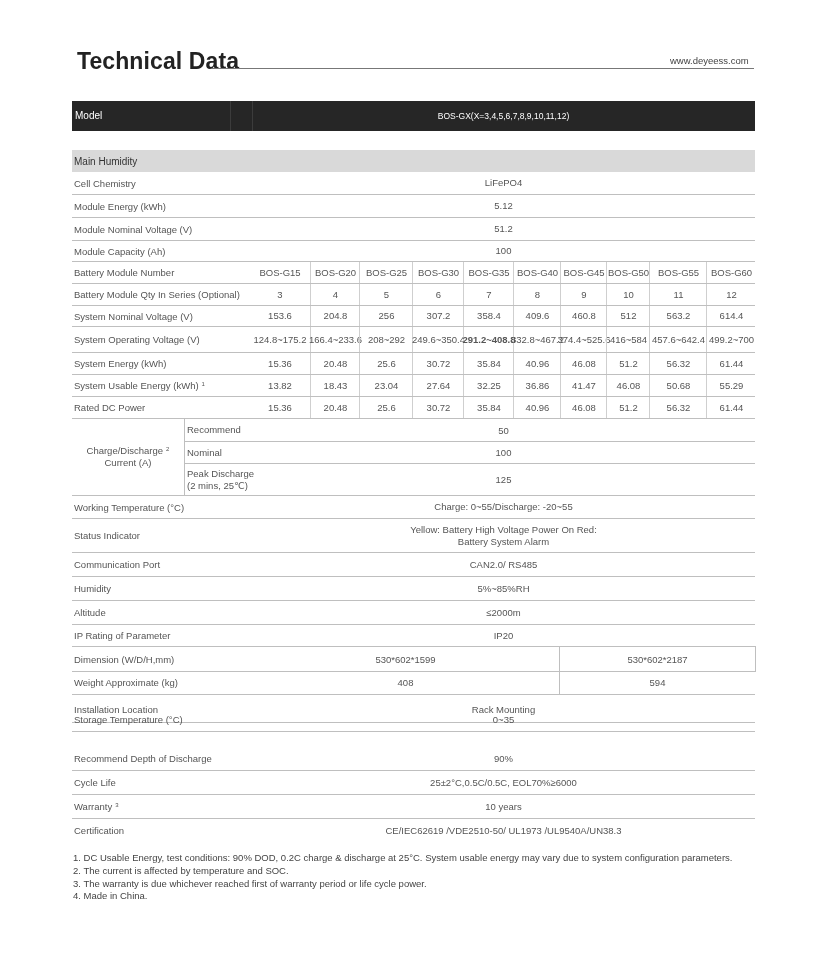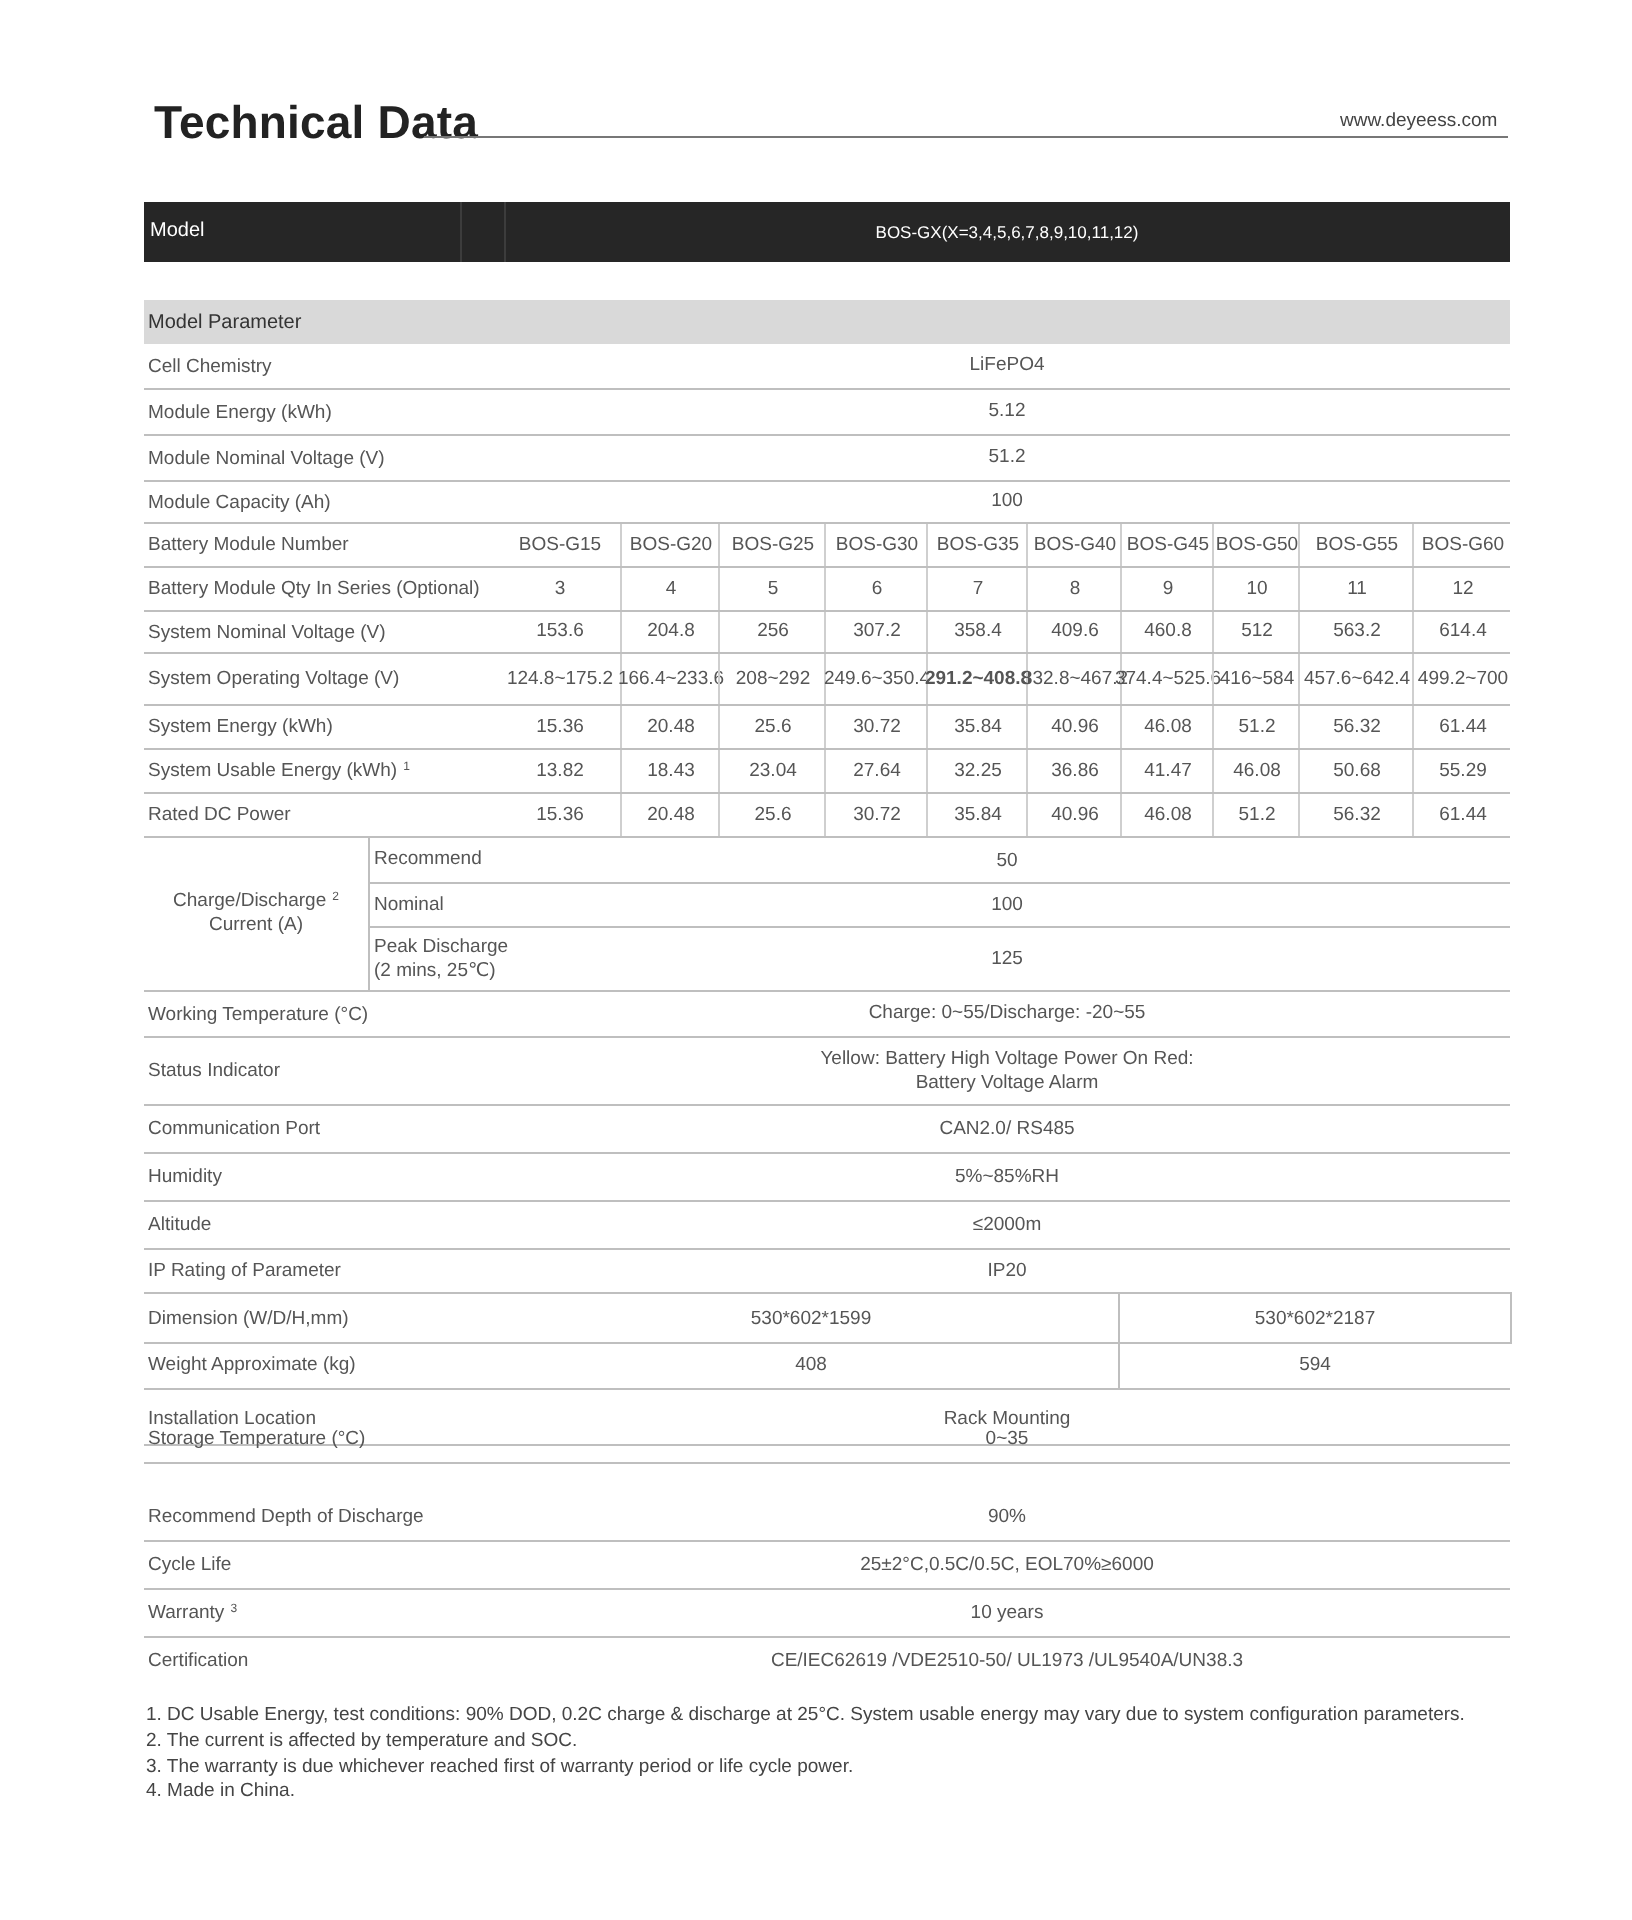--- a/index.html
+++ b/index.html
@@ -50,21 +50,21 @@
 <div class="hdr-url">www.deyeess.com</div>
 
 <div class="model-bar">
   <span class="lbl">Model</span>
   <span class="sep1"></span>
   <span class="sep2"></span>
   <span class="val">BOS-GX(X=3,4,5,6,7,8,9,10,11,12)</span>
 </div>
 
 <div class="main-param">
-  <span class="lbl">Model Parameter</span>
+  <span class="lbl">Main Humidity</span>
 </div>
 
 <div class="row" style="top:172px;height:22px;">
   <span class="lbl">Cell Chemistry</span>
   <span class="val">LiFePO4</span>
 </div>
 <div class="row" style="top:195px;height:22px;">
   <span class="lbl">Module Energy (kWh)</span>
   <span class="val">5.12</span>
 </div>
@@ -224,21 +224,21 @@
   </div>
 </div>
 
 <div class="row" style="top:496px;height:22px;">
   <span class="lbl">Working Temperature (°C)</span>
   <span class="val">Charge: 0~55/Discharge: -20~55</span>
 </div>
 <div class="row" style="top:519px;height:33px;">
   <span class="lbl">Status  Indicator</span>
   <span class="val">
-      <span><span>Yellow: Battery High Voltage Power On  Red:</span><br><span>Battery Voltage Alarm</span></span>
+      <span><span>Yellow: Battery High Voltage Power On  Red:</span><br><span>Battery System Alarm</span></span>
     </span>
 </div>
 <div class="row" style="top:553px;height:23px;">
   <span class="lbl">Communication Port</span>
   <span class="val">CAN2.0/ RS485</span>
 </div>
 <div class="row" style="top:577px;height:23px;">
   <span class="lbl">Humidity</span>
   <span class="val">5%~85%RH</span>
 </div>

